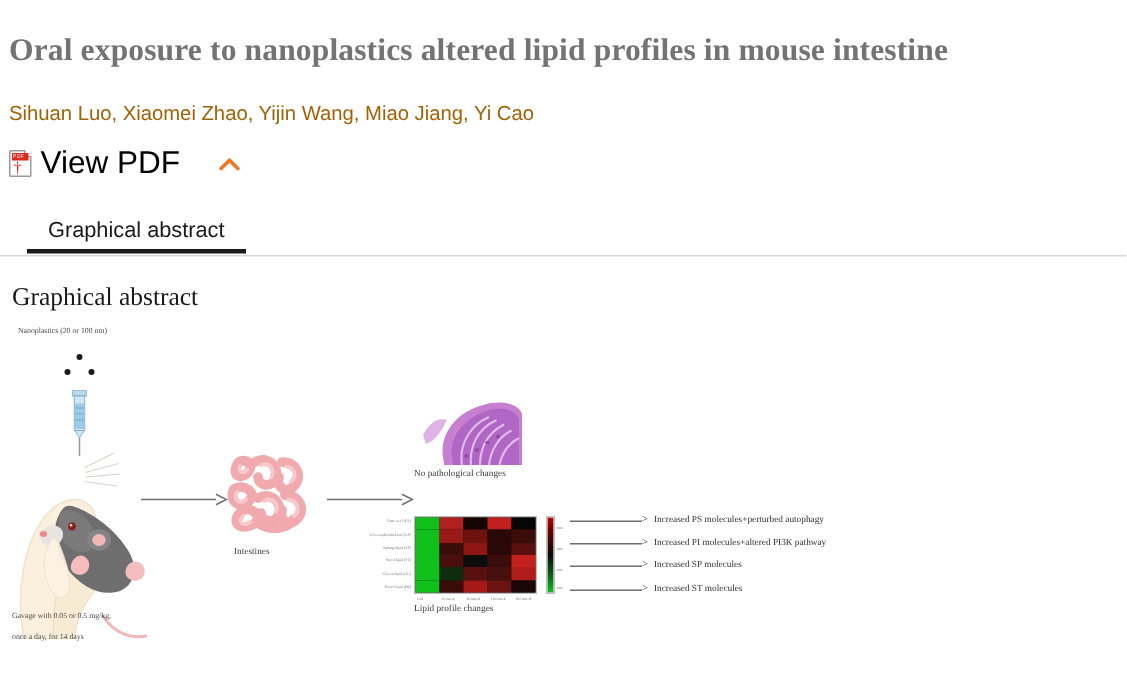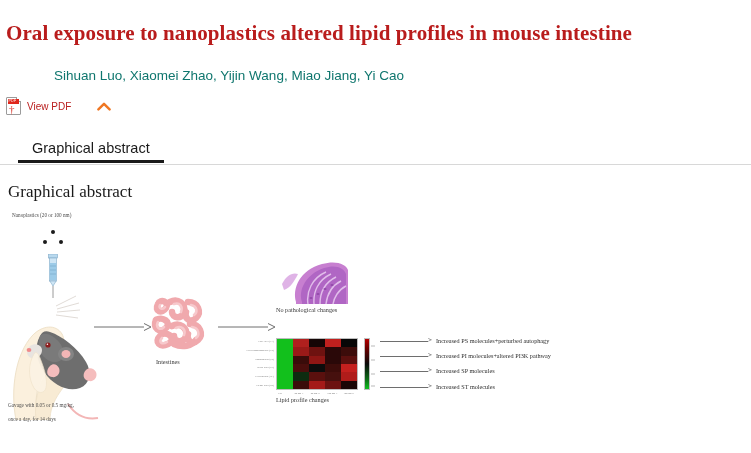--- a/index.html
+++ b/index.html
@@ -11,31 +11,30 @@
     overflow: hidden;
   }
 
   #page { position: relative; width: 751px; height: 453px; background:#fff; }
 
   
   .art-title {
     font-family: "Liberation Serif", serif;
     font-size: 21px;
     line-height: 26px;
-    color: #b91c1c;
+    color: #737373;
     padding: 6px 10px 0 6px;
     letter-spacing: 0.1px;
     white-space: nowrap;
   }
   .authors {
     font-size: 13.5px;
-    color: #0f766e;
+    color: #a16207;
     padding: 8px 10px 0 6px;
     white-space: nowrap;
-    margin-left: 48px;
   }
   .article-no {
     font-size: 13.5px;
     color: #333333;
     padding: 7px 10px 0 6px;
   }
 
   
   .actions {
     display: flex;
@@ -78,22 +77,22 @@
     line-height: 11px;
   }
   .pdf-icon .corner {
     position: absolute; right: -1px; top: -1px;
     width: 5px; height: 5px;
     background: #ffffff;
     border-left: 1px solid #9b9b9b;
     border-bottom: 1px solid #9b9b9b;
   }
   .viewpdf-label {
-    color: #b91c1c;
-    font-size: 10px;
+    color: #000000;
+    font-size: 21px;
   }
   .preview {
     display: flex; align-items: center; gap: 8px;
     cursor: pointer;
   }
   .preview-label { font-size: 15.5px; color: #1a1a1a; }
   .chev { width: 14px; height: 9px; }
 
   
   .tabs-wrap {

